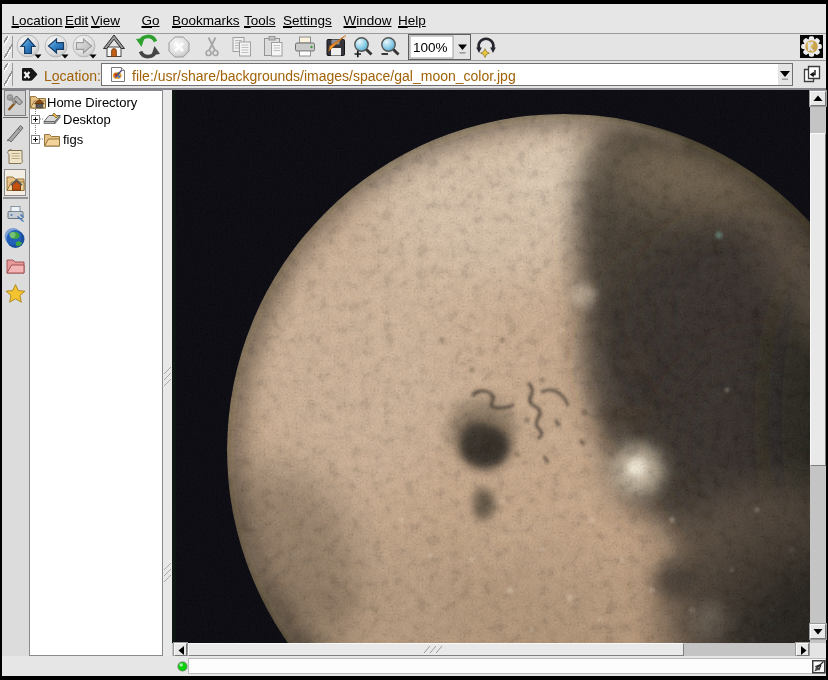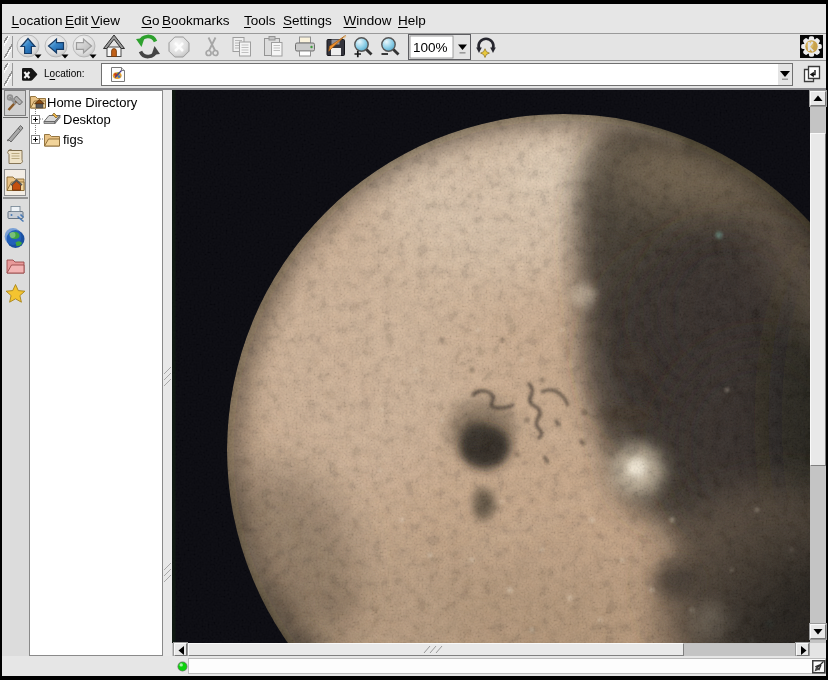--- a/index.html
+++ b/index.html
@@ -2,21 +2,21 @@
 <html><head>
 <meta charset="utf-8">
 <style>
   html,body{margin:0;padding:0;}
   body{width:828px;height:680px;position:relative;overflow:hidden;
        font-family:"Liberation Sans",sans-serif;background:#000;}
   .win{position:absolute;left:2px;top:4px;right:2px;bottom:4px;background:#e4e4e4;}
   .abs{position:absolute;}
   
   #menubar{left:2px;top:4px;width:824px;height:29px;background:#e6e6e6;border-bottom:1px solid #9a9a9a;}
-  #menubar span{position:absolute;top:9px;font-size:13.5px;color:#000;white-space:pre;}
+  #menubar span{position:absolute;top:9px;font-size:13.5px;color:#000;white-space:pre;text-decoration:underline;}
   #menubar u{text-decoration:underline;text-underline-offset:2px;}
   
   #toolbar{left:2px;top:34px;width:824px;height:26px;background:#e4e4e4;border-bottom:1px solid #9a9a9a;}
   
   #locbar{left:2px;top:61px;width:824px;height:27px;background:#e4e4e4;border-bottom:2px solid #86868a;}
   .handle{position:absolute;left:2px;top:2px;width:8px;bottom:2px;
     background:repeating-linear-gradient(120deg,#e4e4e4 0,#e4e4e4 2.5px,#909090 2.5px,#909090 4px,#fafafa 4px,#fafafa 5.5px,#e4e4e4 5.5px,#e4e4e4 8px);
     border-right:1px solid #9a9a9a; }
   
   #sidestrip{left:2px;top:90px;width:27px;bottom:4px;background:#dcdcdc;border-right:1px solid #8a8a8a;}
@@ -25,32 +25,32 @@
   
   #view{left:172px;top:90px;width:638px;height:553px;background:#08080d;overflow:hidden;}
   #vscroll{left:810px;top:90px;width:16px;height:553px;background:#c4c4c4;}
   #hscroll{left:172px;top:643px;width:638px;height:13px;background:#c4c4c4;}
   #statusbar{left:2px;top:656px;width:824px;height:20px;background:#e6e6e6;}
   .sbtn{position:absolute;background:#e8e8e8;box-sizing:border-box;
     border-top:1px solid #fafafa;border-left:1px solid #fafafa;border-right:1px solid #787878;border-bottom:1px solid #787878;
     box-shadow:0 0 0 1px #9a9a9a;}
   .thumb{position:absolute;background:#e9e9e9;box-sizing:border-box;
     border-top:1px solid #fafafa;border-left:1px solid #fafafa;border-right:1px solid #808080;border-bottom:1px solid #808080;}
-  .txt13{font-size:10px;color:#000000;}
+  .txt13{font-size:14px;color:#a16207;}
 </style>
 </head>
 <body>
 <div class="win"></div>
 
 <div class="abs" id="menubar">
   <span style="left:9.5px"><u>L</u>ocation</span>
   <span style="left:63px"><u>E</u>dit</span>
   <span style="left:89px"><u>V</u>iew</span>
   <span style="left:139.5px"><u>G</u>o</span>
-  <span style="left:160px"><u>B</u>ookmarks</span>
+  <span style="left:170px"><u>B</u>ookmarks</span>
   <span style="left:242px"><u>T</u>ools</span>
   <span style="left:281px"><u>S</u>ettings</span>
   <span style="left:341.5px"><u>W</u>indow</span>
   <span style="left:396px"><u>H</u>elp</span>
 </div>
 
 <div class="abs" id="toolbar">
   <div class="handle"></div>
 </div>
 <svg class="abs" style="left:0;top:33px;pointer-events:none" width="828" height="28" viewBox="0 0 828 28">
@@ -214,20 +214,21 @@
   <div class="abs" style="left:100px;top:3px;width:676px;height:21px;background:#fff;"></div>
   <svg class="abs" style="left:108px;top:6px;" width="16" height="15" viewBox="0 0 16 15">
    <path d="M1.5,0.5 h10 l3,3 v11 h-13 z" fill="#fdfdfd" stroke="#7a7a7a"></path>
    <path d="M11.5,0.5 l0,3 l3,0" fill="#e0e0e0" stroke="#7a7a7a"></path>
    <ellipse cx="7.2" cy="8.6" rx="4.4" ry="3.4" fill="#e8a02a"></ellipse>
    <circle cx="5.6" cy="7.6" r="1.5" fill="#c43c1e"></circle>
    <circle cx="9" cy="9.6" r="1.4" fill="#3f7ac2"></circle>
    <circle cx="8.2" cy="6.4" r="1.1" fill="#58a23c"></circle>
    <path d="M11.5,3.5 L5,10.5" stroke="#4a3a8a" stroke-width="1.2"></path>
   </svg>
+  <span class="abs txt13" style="left:130px;top:7px;">file:/usr/share/backgrounds/images/space/gal_moon_color.jpg</span>
 
   <div class="abs" style="left:776px;top:3px;width:14px;height:21px;background:#e4e4e4;"></div>
   <svg class="abs" style="left:777px;top:8px;" width="12" height="12" viewBox="0 0 12 12">
       <path d="M1 2 L11 2 L6 8 Z" fill="#000"></path>
       <rect x="3" y="9.5" width="6" height="1.5" fill="#9a9a9a"></rect>
     </svg>
 
   <svg class="abs" style="left:801px;top:4px;" width="18" height="18" viewBox="0 0 18 18">
    <path d="M1.5,4.5 h9 v12 h-9 z" fill="#fdfdfd" stroke="#3c3c3c" stroke-width="1.3"></path>
    <path d="M5.5,1.5 h11 v12 h-11 z" fill="#fdfdfd" stroke="#3c3c3c" stroke-width="1.3"></path>

